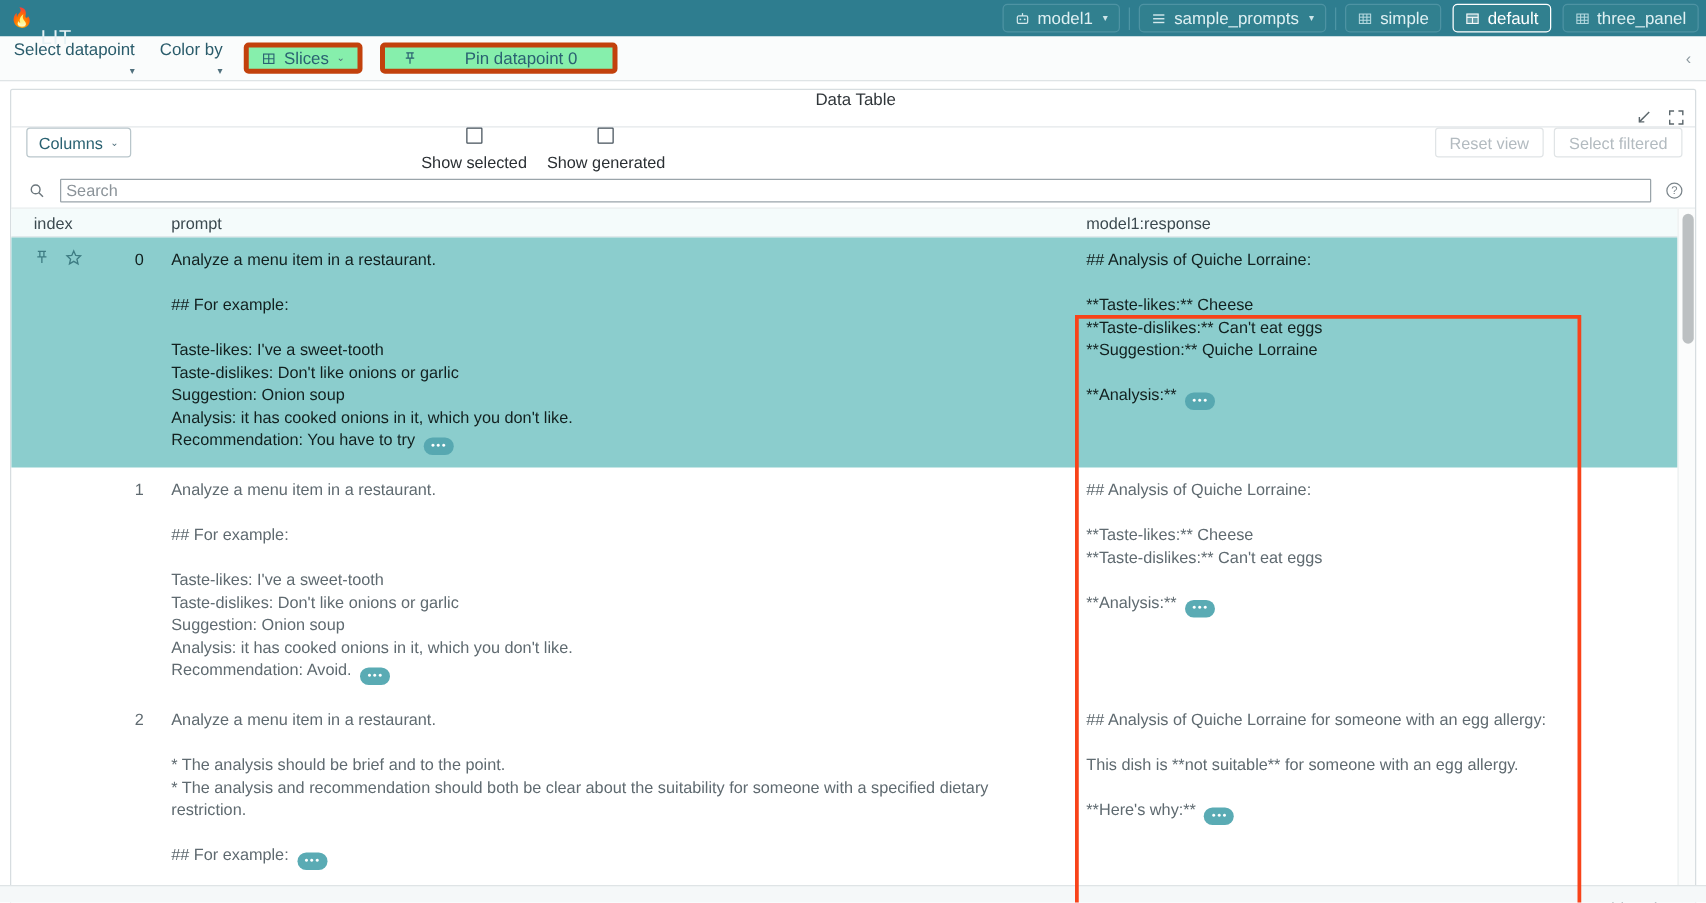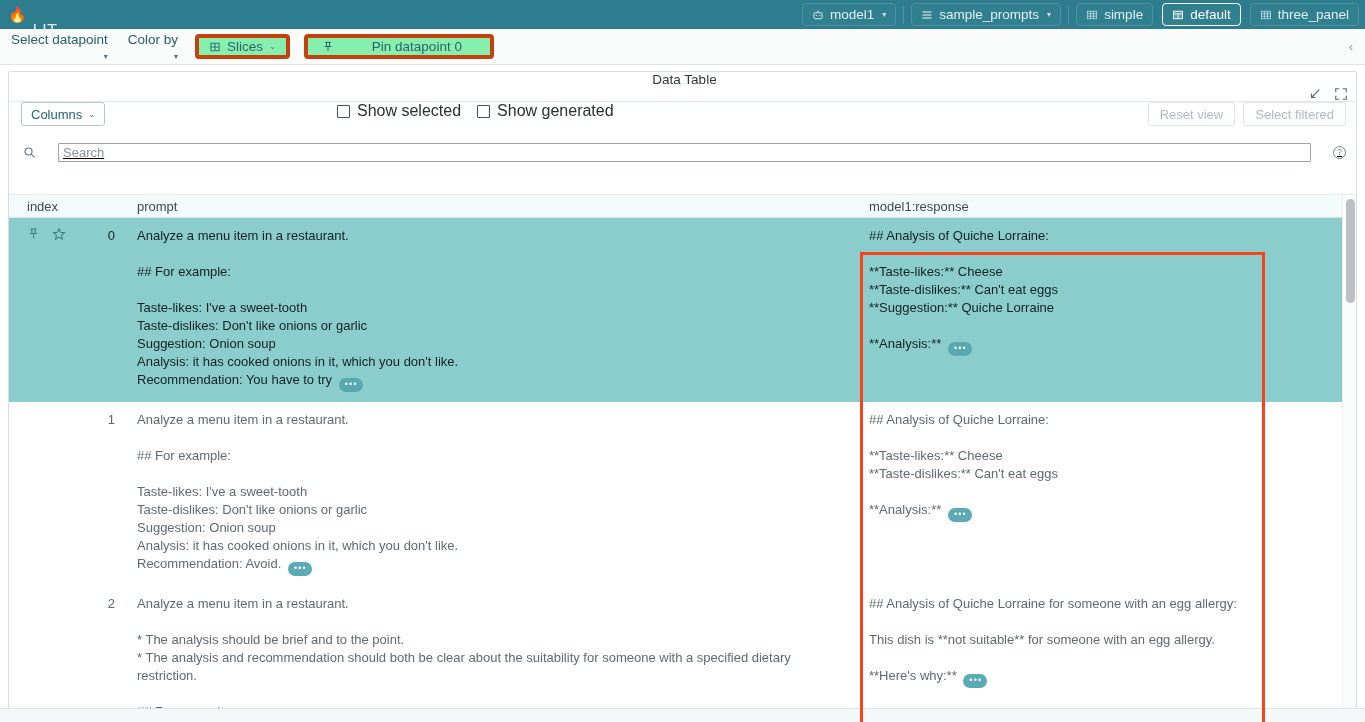--- a/index.html
+++ b/index.html
@@ -106,53 +106,51 @@
   .ctrl-row {
     height: 36px; display: flex; align-items: flex-start;
     padding: 0 10px 0 12px; gap: 10px;
   }
   .columns-btn {
     border: 1px solid #b9c6cb; border-radius: 3px; background: #fff;
     height: 24px; padding: 0 9px; font-size: 13px; color: #2a6272;
     display: flex; align-items: center; gap: 6px;
   }
   .checks { display: flex; align-items: center; gap: 16px; margin-left: 222px; }
-  .chk { display: flex; align-items: center; gap: 7px; font-size: 16px; color: #2a2f33; }
+  .chk { display: flex; align-items: center; gap: 7px; font-size: 13px; color: #2a2f33; flex-direction: column; }
   .box {
     width: 13px; height: 13px; border: 1.6px solid #44505a; border-radius: 1px;
     background: #fff;
   }
   .right-btns { margin-left: auto; display: flex; align-items: center; gap: 8px; }
   .ghost-btn {
     border: 1px solid #e0e4e6; border-radius: 3px; background: #fff;
     height: 24px; padding: 0 11px; font-size: 13px; color: #b3bbc0;
   }
 
   .search-row {
-    height: 28px; display: flex; align-items: center; gap: 22px;
+    height: 28px; display: flex; align-items: center; gap: 12px;
     padding: 0 10px 0 14px;
-    text-decoration: underline;
   }
   .search-ico { color: #6b767c; font-size: 12px; }
   .search-input {
     flex: 1; height: 19px; border: 1px solid #9aa4aa; border-radius: 1px;
     font-size: 13px; color: #2a2f33; padding: 0 4px;
     font-family: "Liberation Sans", sans-serif; background: #fff;
   }
   .search-input::placeholder { color: #8b9399; }
   .help-ico {
     width: 13px; height: 13px; border: 1.2px solid #7b858b; border-radius: 50%;
     color: #7b858b; font-size: 9px; line-height: 11px; text-align: center;
   }
 
   
   .table-area {
     flex: 1; position: relative; overflow: hidden;
     border-top: 1px solid #e6ebed;
-    margin-top: 28px;
   }
   .thead {
     display: flex; height: 23px; align-items: center;
     background: #f4fbfb; border-bottom: 1px solid #d9e4e6;
     font-size: 13px; color: #3c4a50;
   }
   .th-index { width: 120px; padding-left: 18px; }
   .th-prompt { width: 726px; padding-left: 8px; }
   .th-resp { flex: 1; padding-left: 14px; background: #f4fbfb; }
 

